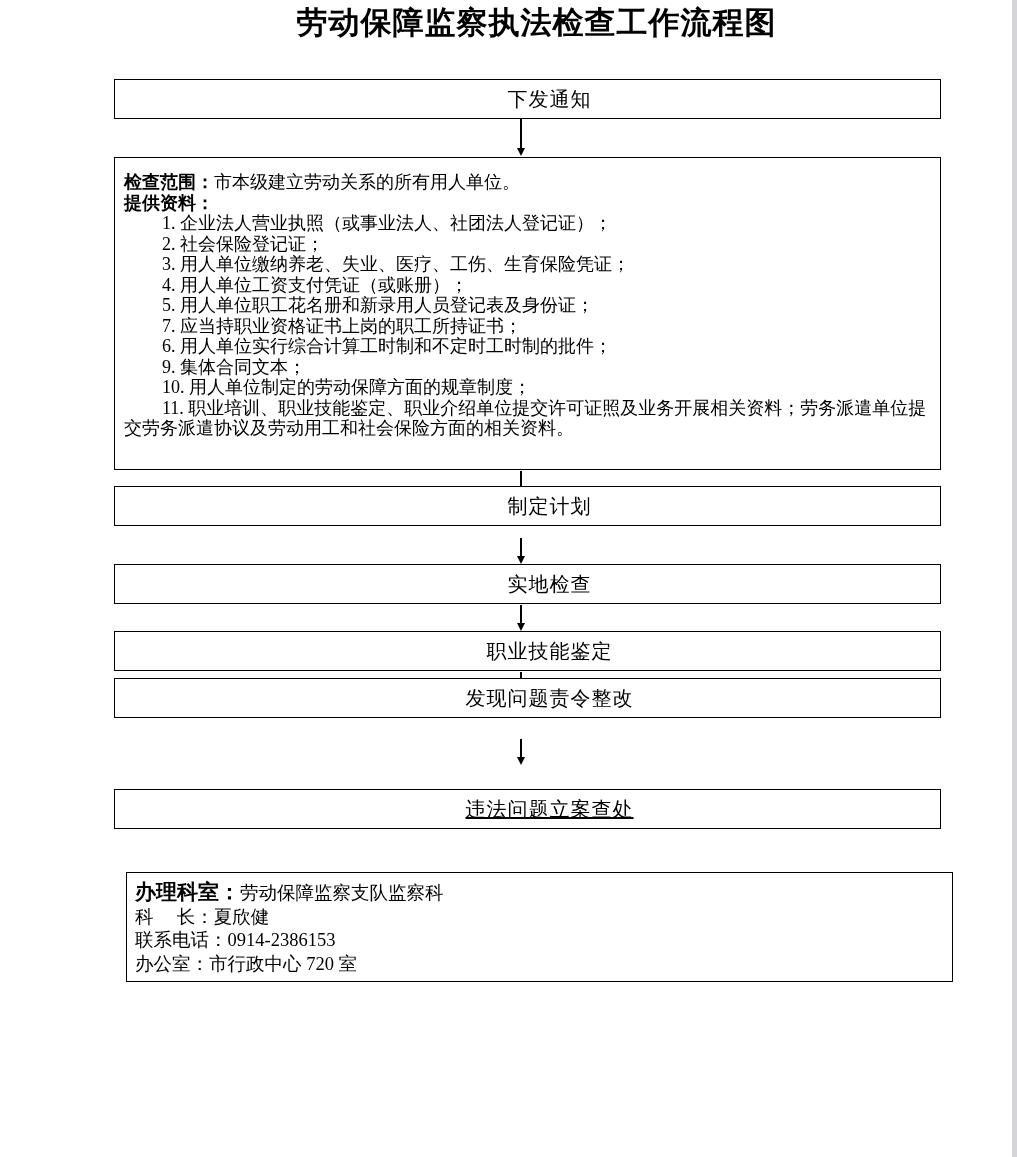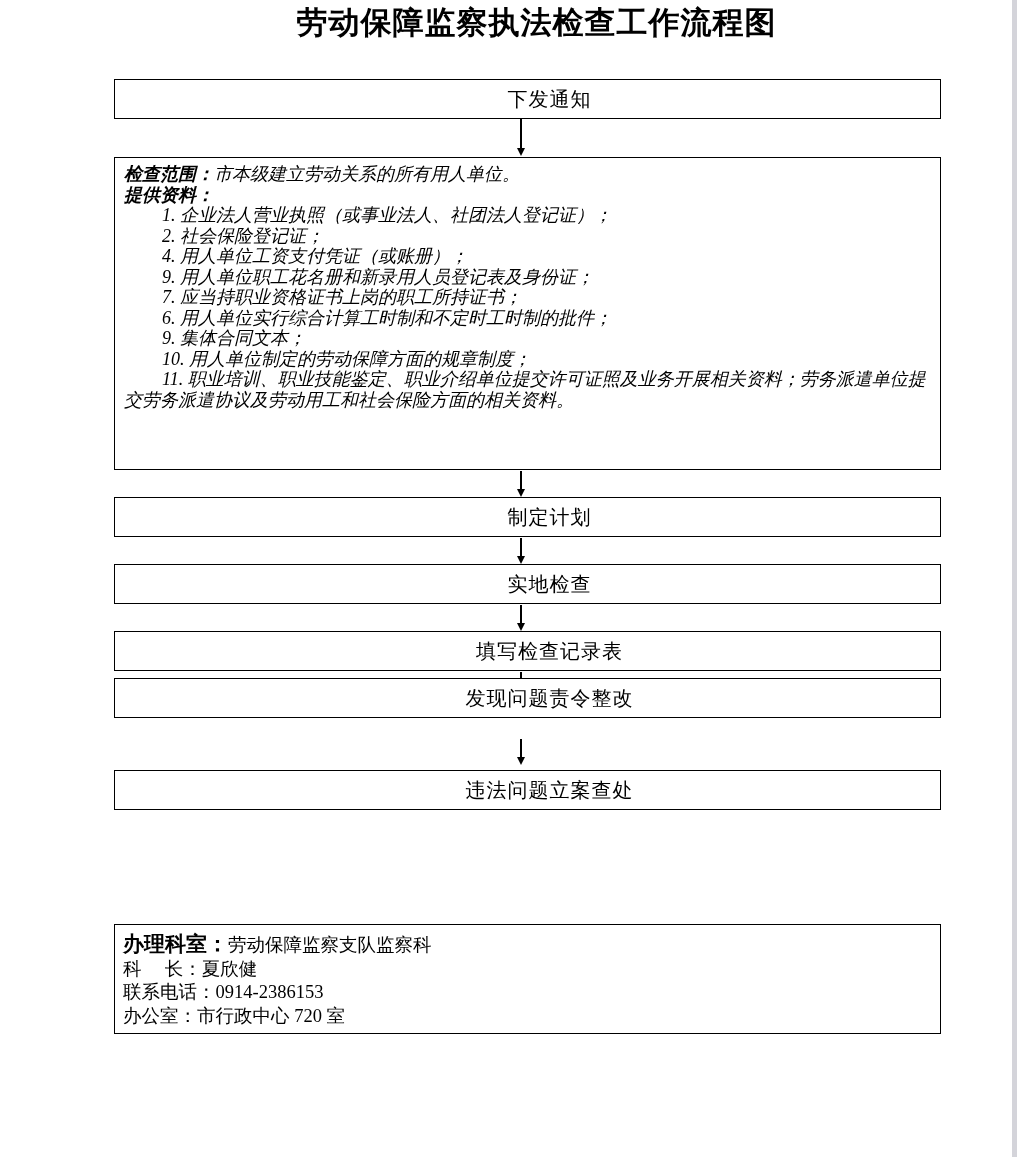--- a/index.html
+++ b/index.html
@@ -46,24 +46,23 @@
     padding-left: 44px;
   }
   .step {
     display: flex;
     align-items: center;
     justify-content: center;
     font-size: 20px;
     letter-spacing: 1px;
   }
   .details {
-    padding: 6px 10px 0 9px;
+    padding: 14px 10px 0 9px;
     font-size: 18px;
     line-height: 20.5px;
-    font-style: italic;
   }
   .details p { margin: 0; }
   .details .item { text-indent: 38px; }
   .bold-label { font-weight: bold; }
   .footer-box {
     padding: 8px 12px 0 8px;
     font-size: 18.5px;
     line-height: 23.5px;
   }
   .footer-box p { margin: 0; }
@@ -112,74 +111,75 @@
   <div class="arrow" style="top:119px; height:37px;">
     <div class="shaft"></div>
     <div class="head"></div>
   </div>
 
   <div class="box details" style="top:157px; height:313px;">
     <p><span class="bold-label">检查范围：</span><span>市本级建立劳动关系的所有用人单位。</span></p>
     <p><span class="bold-label">提供资料：</span></p>
     <p class="item">1. 企业法人营业执照（或事业法人、社团法人登记证）；</p>
     <p class="item">2. 社会保险登记证；</p>
+    <p class="item">3. 用人单位缴纳养老、失业、医疗、工伤、生育保险凭证；</p>
     <p class="item">4. 用人单位工资支付凭证（或账册）；</p>
-    <p class="item">9. 用人单位职工花名册和新录用人员登记表及身份证；</p>
+    <p class="item">5. 用人单位职工花名册和新录用人员登记表及身份证；</p>
     <p class="item">7. 应当持职业资格证书上岗的职工所持证书；</p>
     <p class="item">6. 用人单位实行综合计算工时制和不定时工时制的批件；</p>
     <p class="item">9. 集体合同文本；</p>
     <p class="item">10. 用人单位制定的劳动保障方面的规章制度；</p>
     <p class="item">11. 职业培训、职业技能鉴定、职业介绍单位提交许可证照及业务开展相关资料；劳务派遣单位提交劳务派遣协议及劳动用工和社会保险方面的相关资料。</p>
   </div>
 
   <div class="arrow" style="top:471px; height:26px;">
     <div class="shaft"></div>
     <div class="head"></div>
   </div>
 
-  <div class="box step" style="top:497px; height:40px;">
+  <div class="box step" style="top:486px; height:40px;">
     <span>制定计划</span>
   </div>
 
   <div class="arrow" style="top:538px; height:26px;">
     <div class="shaft"></div>
     <div class="head"></div>
   </div>
 
   <div class="box step" style="top:564px; height:40px;">
     <span>实地检查</span>
   </div>
 
   <div class="arrow" style="top:605px; height:26px;">
     <div class="shaft"></div>
     <div class="head"></div>
   </div>
 
   <div class="box step" style="top:631px; height:40px;">
-    <span>填写检查记录表</span>
+    <span>职业技能鉴定</span>
   </div>
 
   <div class="arrow" style="top:672px; height:26px;">
     <div class="shaft"></div>
     <div class="head"></div>
   </div>
 
   <div class="box step" style="top:678px; height:40px;">
     <span>发现问题责令整改</span>
   </div>
 
   <div class="arrow" style="top:739px; height:26px;">
     <div class="shaft"></div>
     <div class="head"></div>
   </div>
 
-  <div class="box step" style="top:770px; height:40px;">
+  <div class="box step" style="top:789px; height:40px;text-decoration:underline;">
     <span>违法问题立案查处</span>
   </div>
 
-  <div class="box footer-box" style="top:924px; height:110px;">
+  <div class="box footer-box" style="top:872px; height:110px;margin-left:12px;">
     <p><span class="footer-office-label">办理科室：</span><span>劳动保障监察支队监察科</span></p>
     <p class="footer-line"><span>科　 长：</span><span>夏欣健</span></p>
     <p class="footer-line"><span>联系电话：</span><span>0914-2386153</span></p>
     <p class="footer-line"><span>办公室：</span><span>市行政中心 720 室</span></p>
   </div>
 
 </div>
 
 </body></html>

